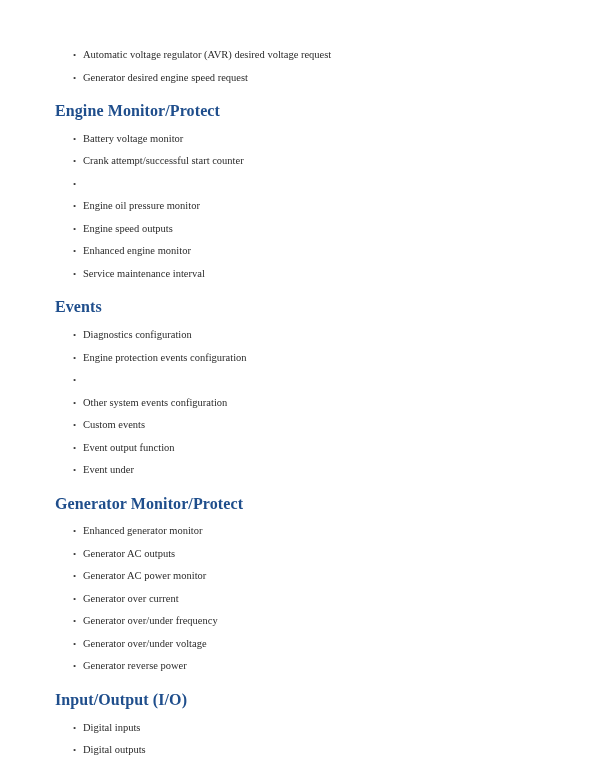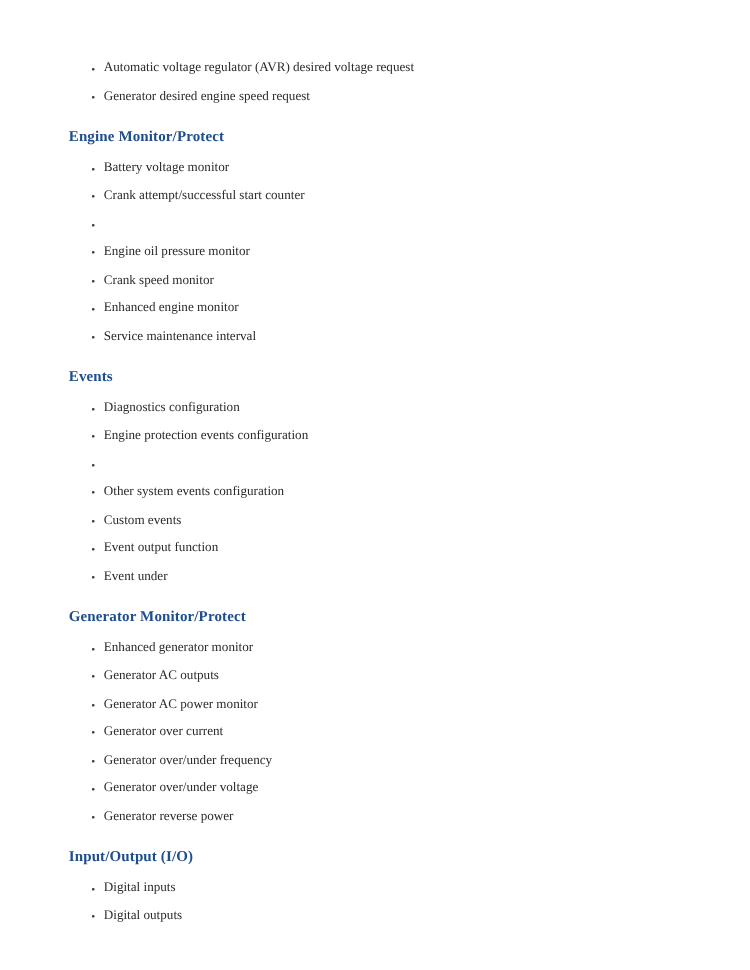--- a/index.html
+++ b/index.html
@@ -26,21 +26,21 @@
   }
 
   .content {
     position: relative;
   }
 
   
   .section-heading {
     font-family: "Liberation Serif", "DejaVu Serif", serif;
     font-weight: bold;
-    font-size: 12px;
+    font-size: 16px;
     line-height: 1.05;
     color: #1F4E8C;
     margin: 0;
     padding: 0;
     letter-spacing: 0.1px;
   }
 
   
   .section {
     margin: 0;
@@ -106,21 +106,21 @@
     <div id="sections-root">
         <div class="section">
           <div class="heading-wrap">
             <div class="section-heading">Engine Monitor/Protect</div>
           </div>
           <ul class="bullets">
             <li><span class="bullet-glyph">•</span><span class="item-text">Battery voltage monitor</span></li>
             <li><span class="bullet-glyph">•</span><span class="item-text">Crank attempt/successful start counter</span></li>
             <li><span class="bullet-glyph">•</span></li>
             <li><span class="bullet-glyph">•</span><span class="item-text">Engine oil pressure monitor</span></li>
-            <li><span class="bullet-glyph">•</span><span class="item-text">Crank speed monitor</span></li>
+            <li><span class="bullet-glyph">•</span><span class="item-text">Engine speed outputs</span></li>
             <li><span class="bullet-glyph">•</span><span class="item-text">Enhanced engine monitor</span></li>
             <li><span class="bullet-glyph">•</span><span class="item-text">Service maintenance interval</span></li>
           </ul>
         </div>
         <div class="section">
           <div class="heading-wrap">
             <div class="section-heading">Events</div>
           </div>
           <ul class="bullets">
             <li><span class="bullet-glyph">•</span><span class="item-text">Diagnostics configuration</span></li>

